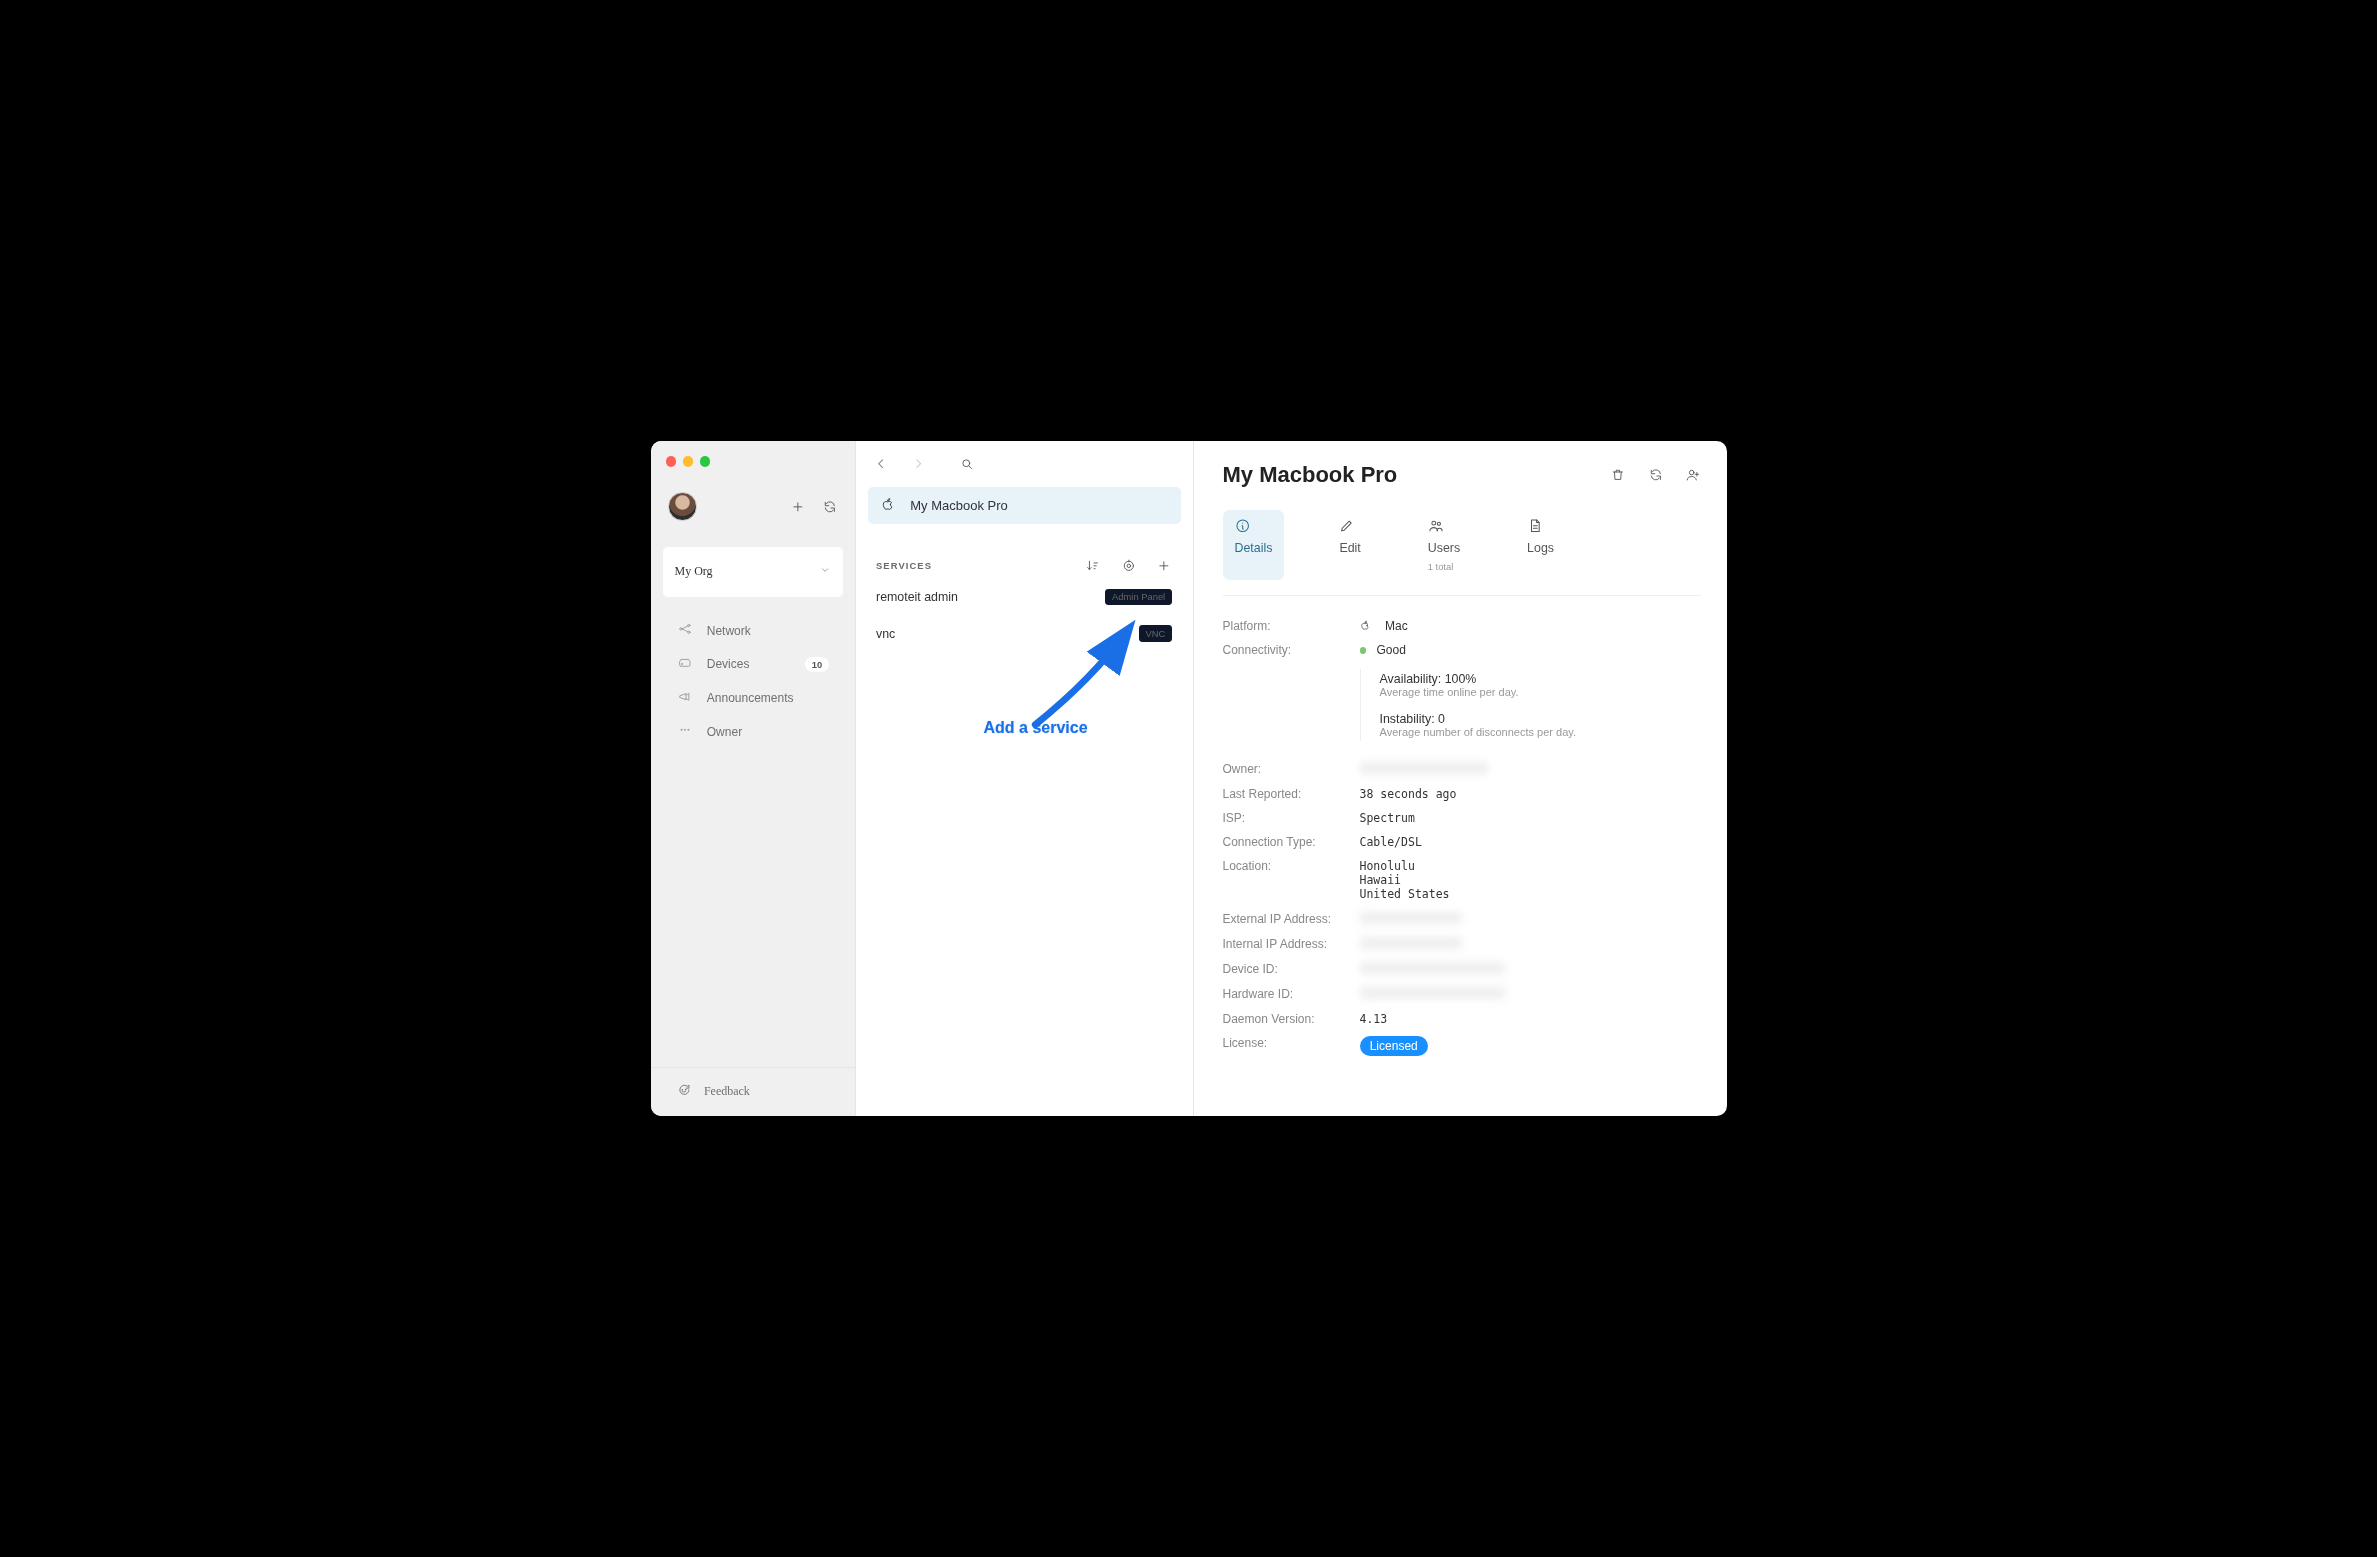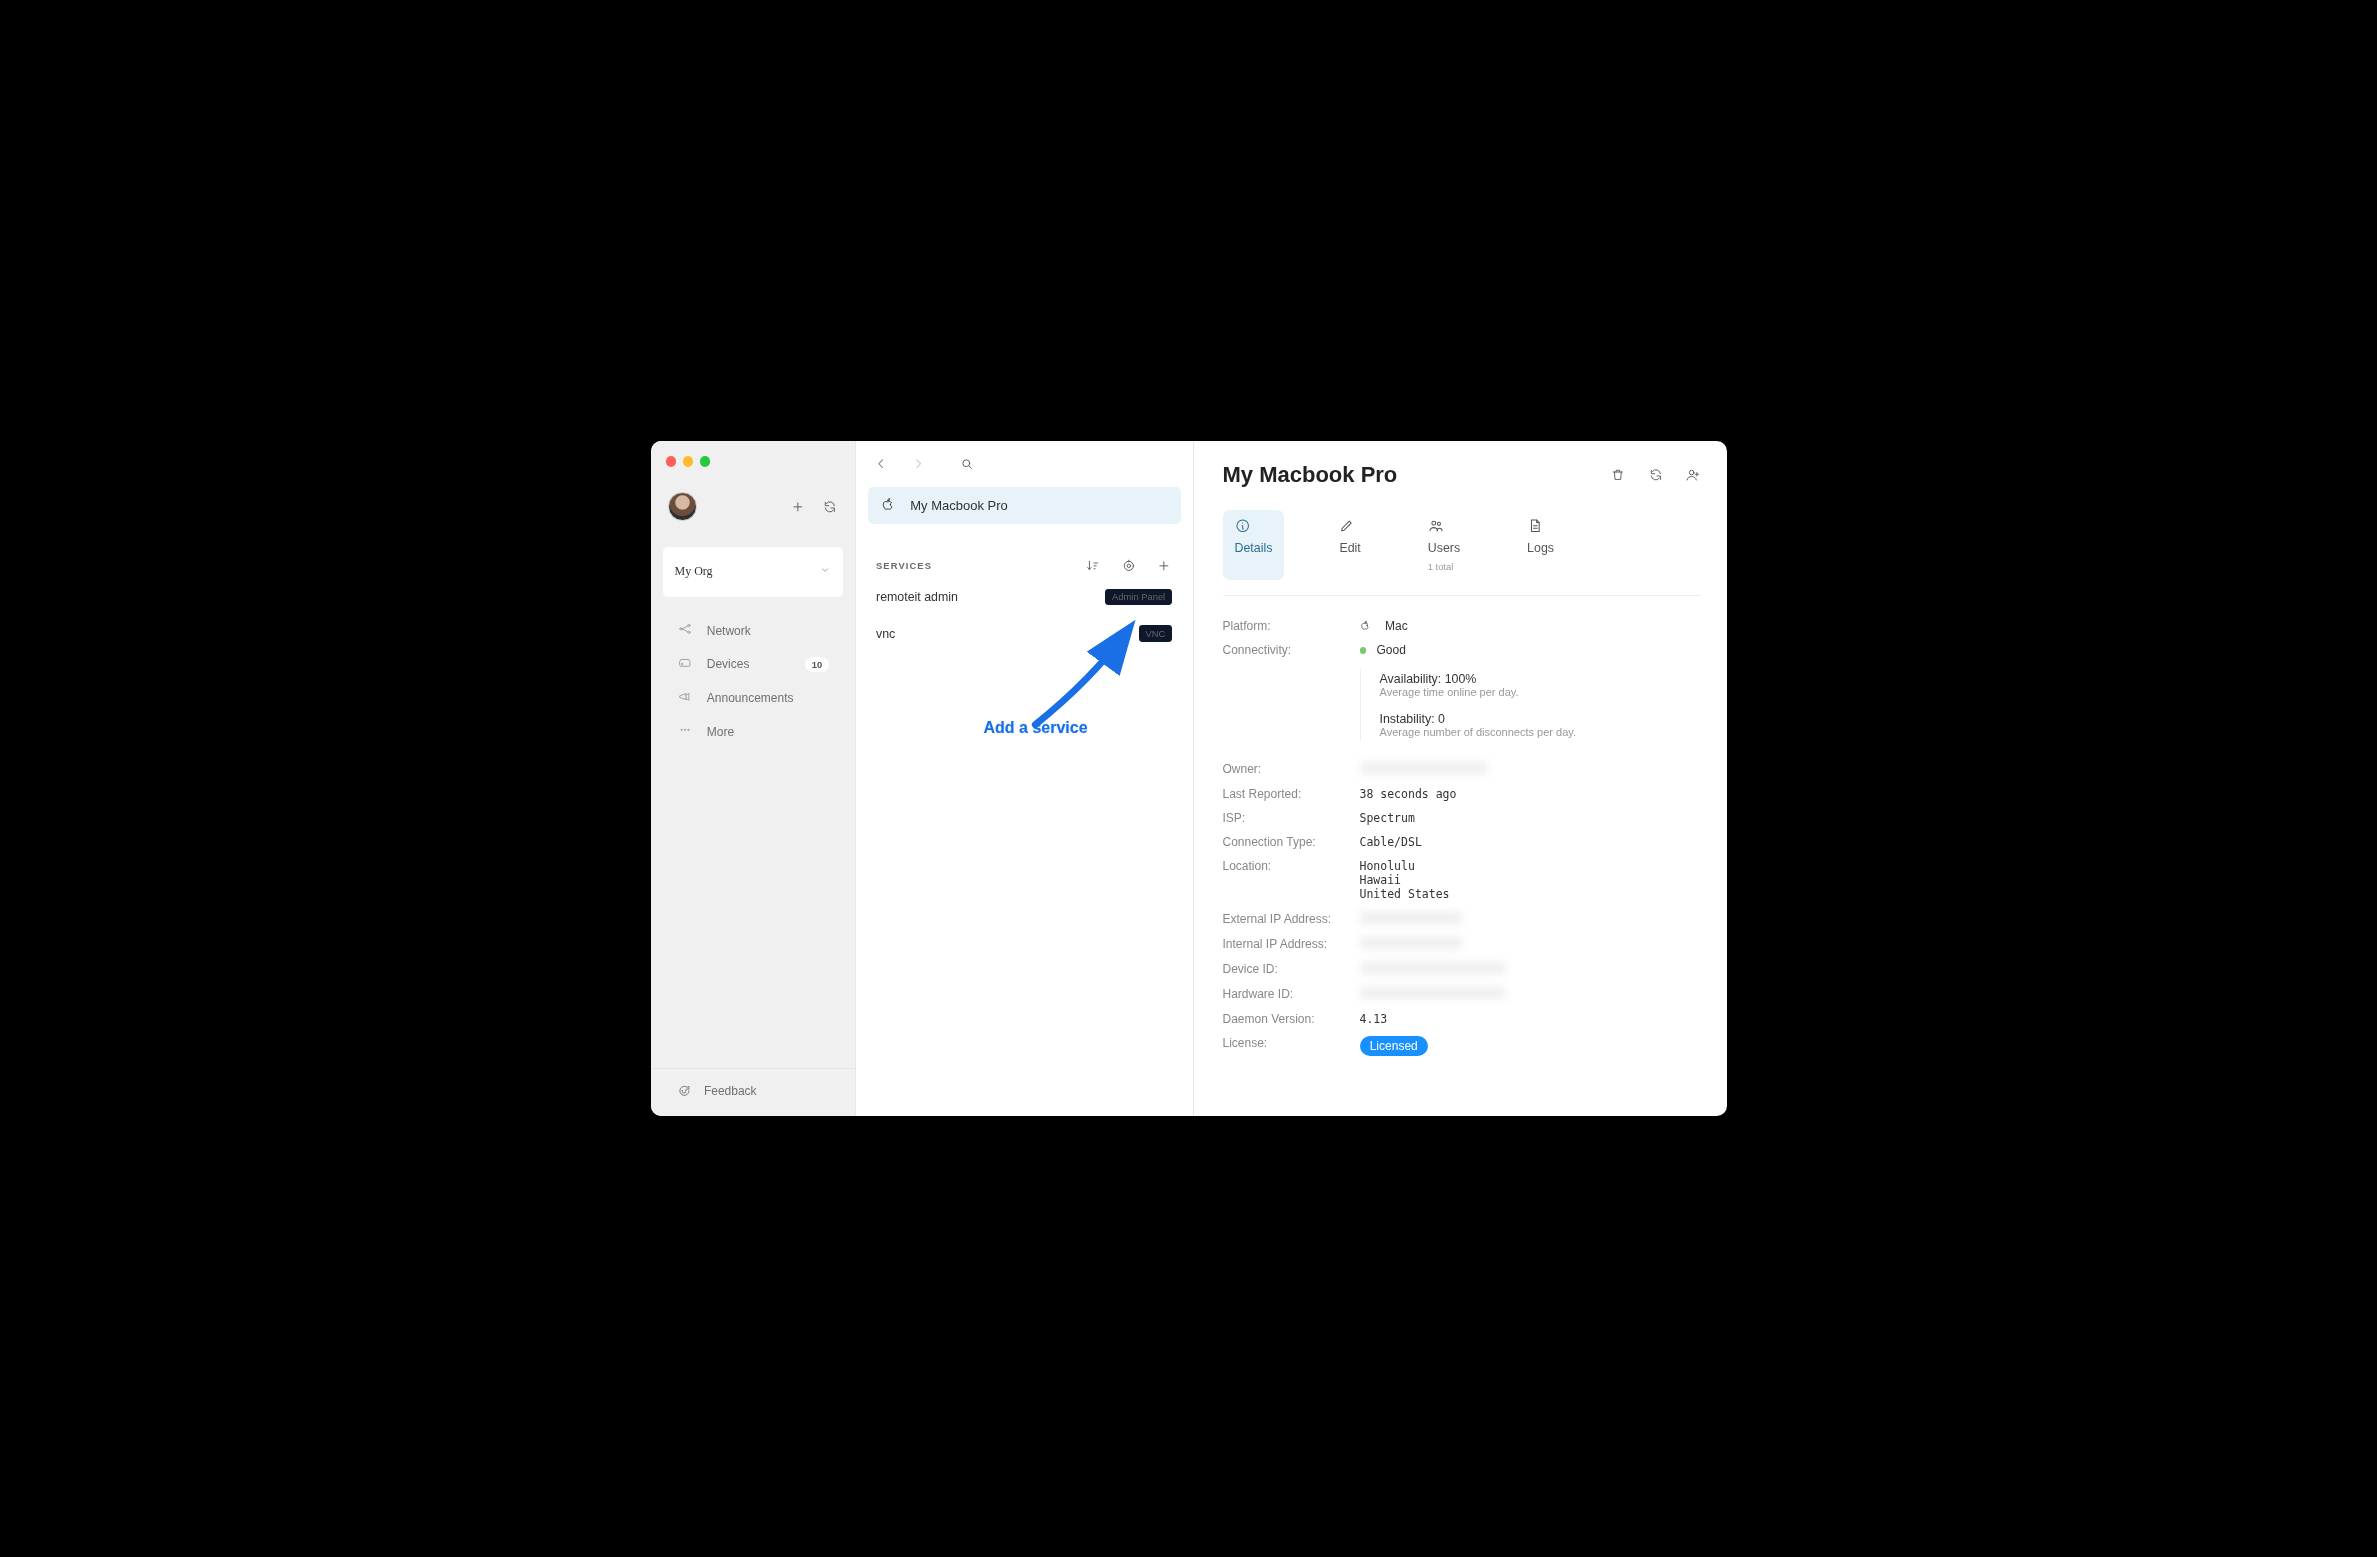--- a/index.html
+++ b/index.html
@@ -101,27 +101,28 @@
     background: #fff;
     border-radius: 8.5px;
     padding: 1.7px 6.8px;
     font-size: 9.4px;
     font-weight: 600;
     color: #555;
   }
 
   .feedback {
     display: flex;
-    align-items: flex-start;
+    align-items: center;
     gap: 13.7px;
     padding: 15.4px 26px;
     color: #707070;
     font-size: 12px;
     border-top: 0.9px solid #e5e5e5;
     cursor: pointer;
+    font-family: Liberation Serif, serif;
   }
 
   
   .midpanel {
     width: 338px;
     border-right: 0.9px solid #e5e5e5;
     display: flex;
     flex-direction: column;
     position: relative;
   }
@@ -353,21 +354,21 @@
         <span>Announcements</span>
       </div>
       <div class="nav-item">
         <span class="ic">
           <svg viewBox="0 0 24 24" width="13.7" height="13.7">
               <circle cx="6" cy="12" r="1"></circle>
               <circle cx="12" cy="12" r="1"></circle>
               <circle cx="18" cy="12" r="1"></circle>
             </svg>
         </span>
-        <span>More</span>
+        <span>Owner</span>
       </div>
     </nav>
 
     <div class="feedback">
       <span>
         <svg viewBox="0 0 24 24" width="13.7" height="13.7">
             <path d="M21 12a8 8 0 1 1-3-6.2L21 4v5h-5"></path>
             <circle cx="9" cy="12" r="0.5"></circle>
             <circle cx="15" cy="12" r="0.5"></circle>
             <path d="M9 15c1 1 5 1 6 0"></path>

